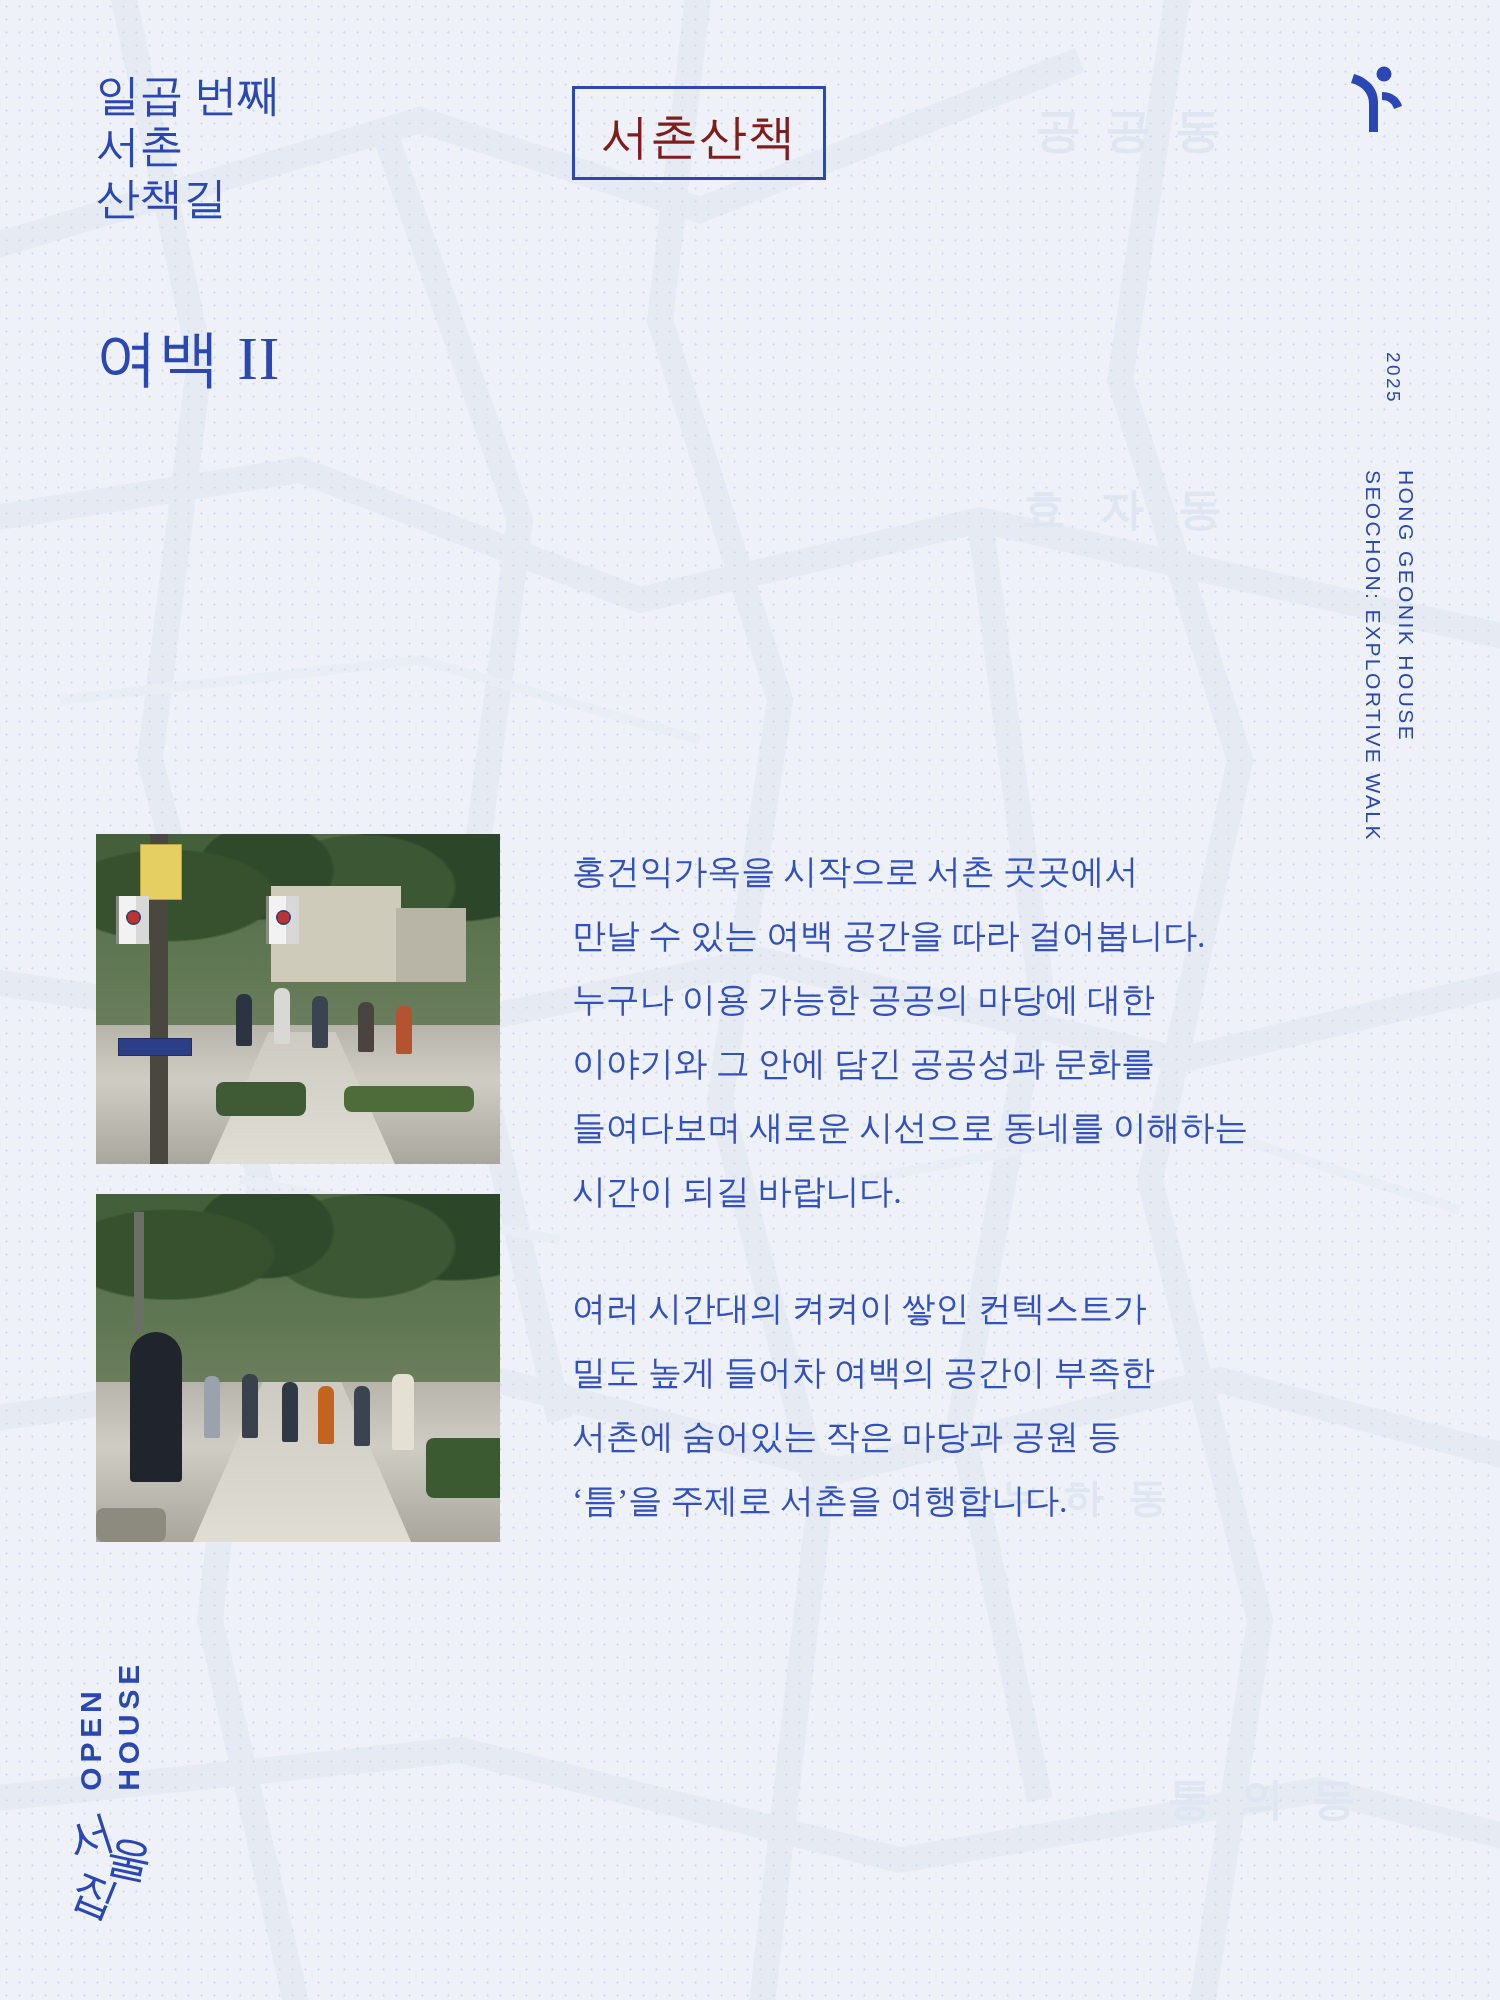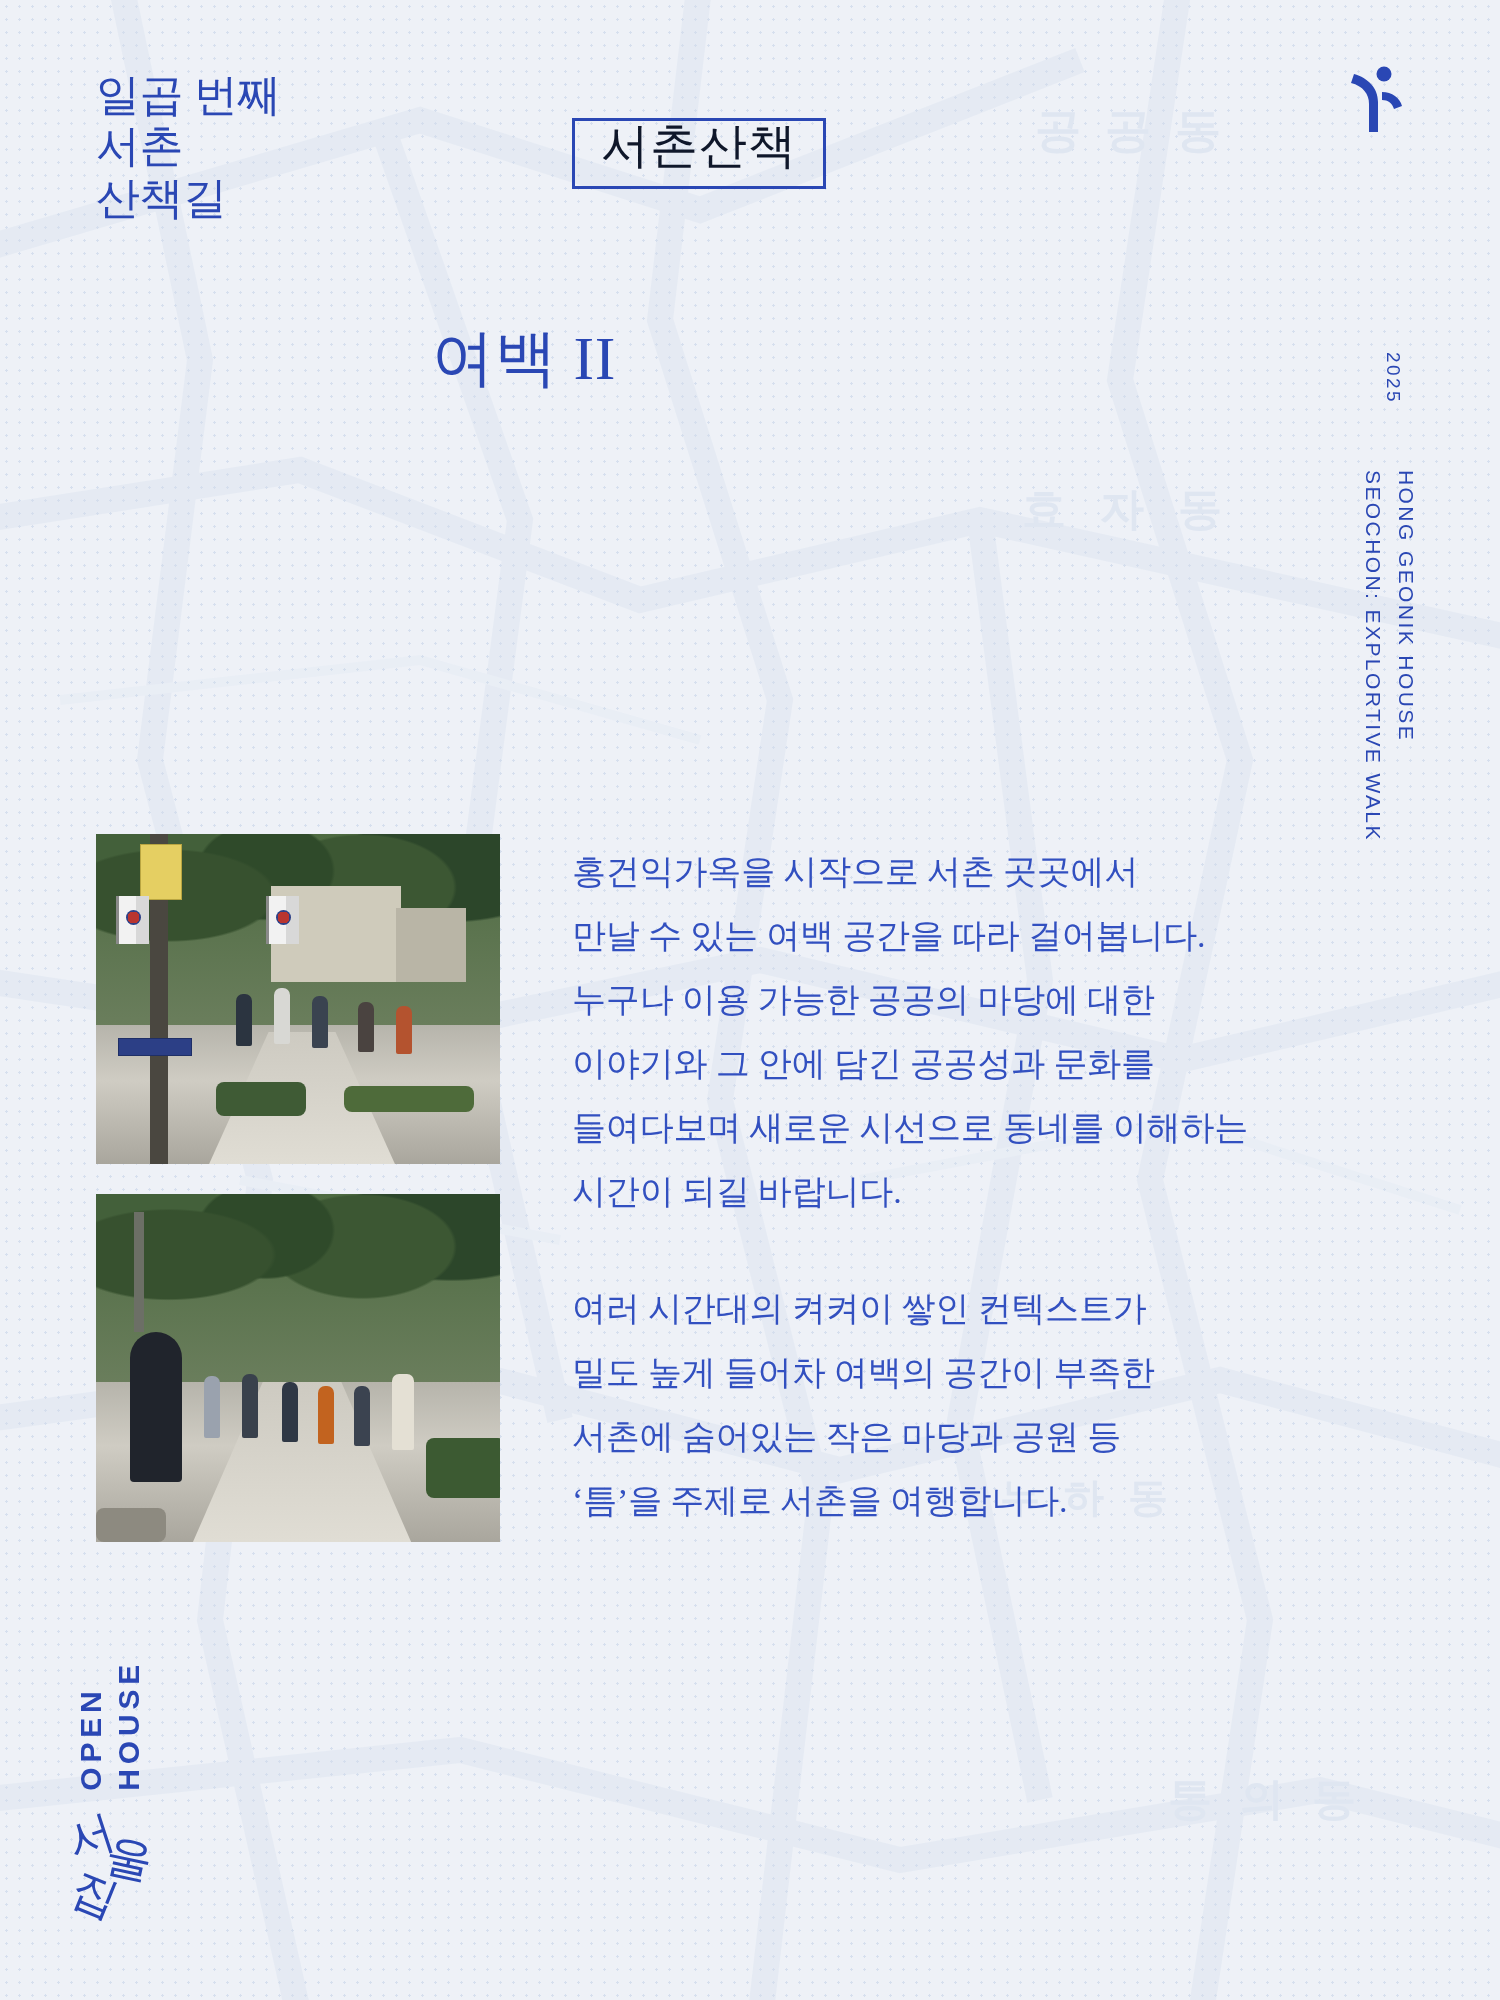--- a/index.html
+++ b/index.html
@@ -58,36 +58,34 @@
     letter-spacing: -0.01em;
     font-weight: 400;
     white-space: pre-line;
   }
   .sub-title {
     margin-top: 92px;
     color: #2a47b4;
     font-family: "Liberation Serif", serif;
     font-size: 62px;
     letter-spacing: .01em;
-    text-align: right;
   }
 
   .badge {
     position: absolute;
     left: 572px;
     top: 86px;
     border: 3px solid #2a47b4;
-    color: #0f172a;
+    color: #7f1d1d;
     font-family: "Liberation Serif", serif;
     font-size: 48px;
-    padding: 1px 26px 16px 26px;
+    padding: 24px 26px 16px 26px;
     line-height: 1;
     letter-spacing: .02em;
     background: transparent;
-    margin-top: 32px;
   }
 
   
   .logo-mark {
     position: absolute;
     right: 86px;
     top: 62px;
     width: 76px;
     height: 76px;
   }

